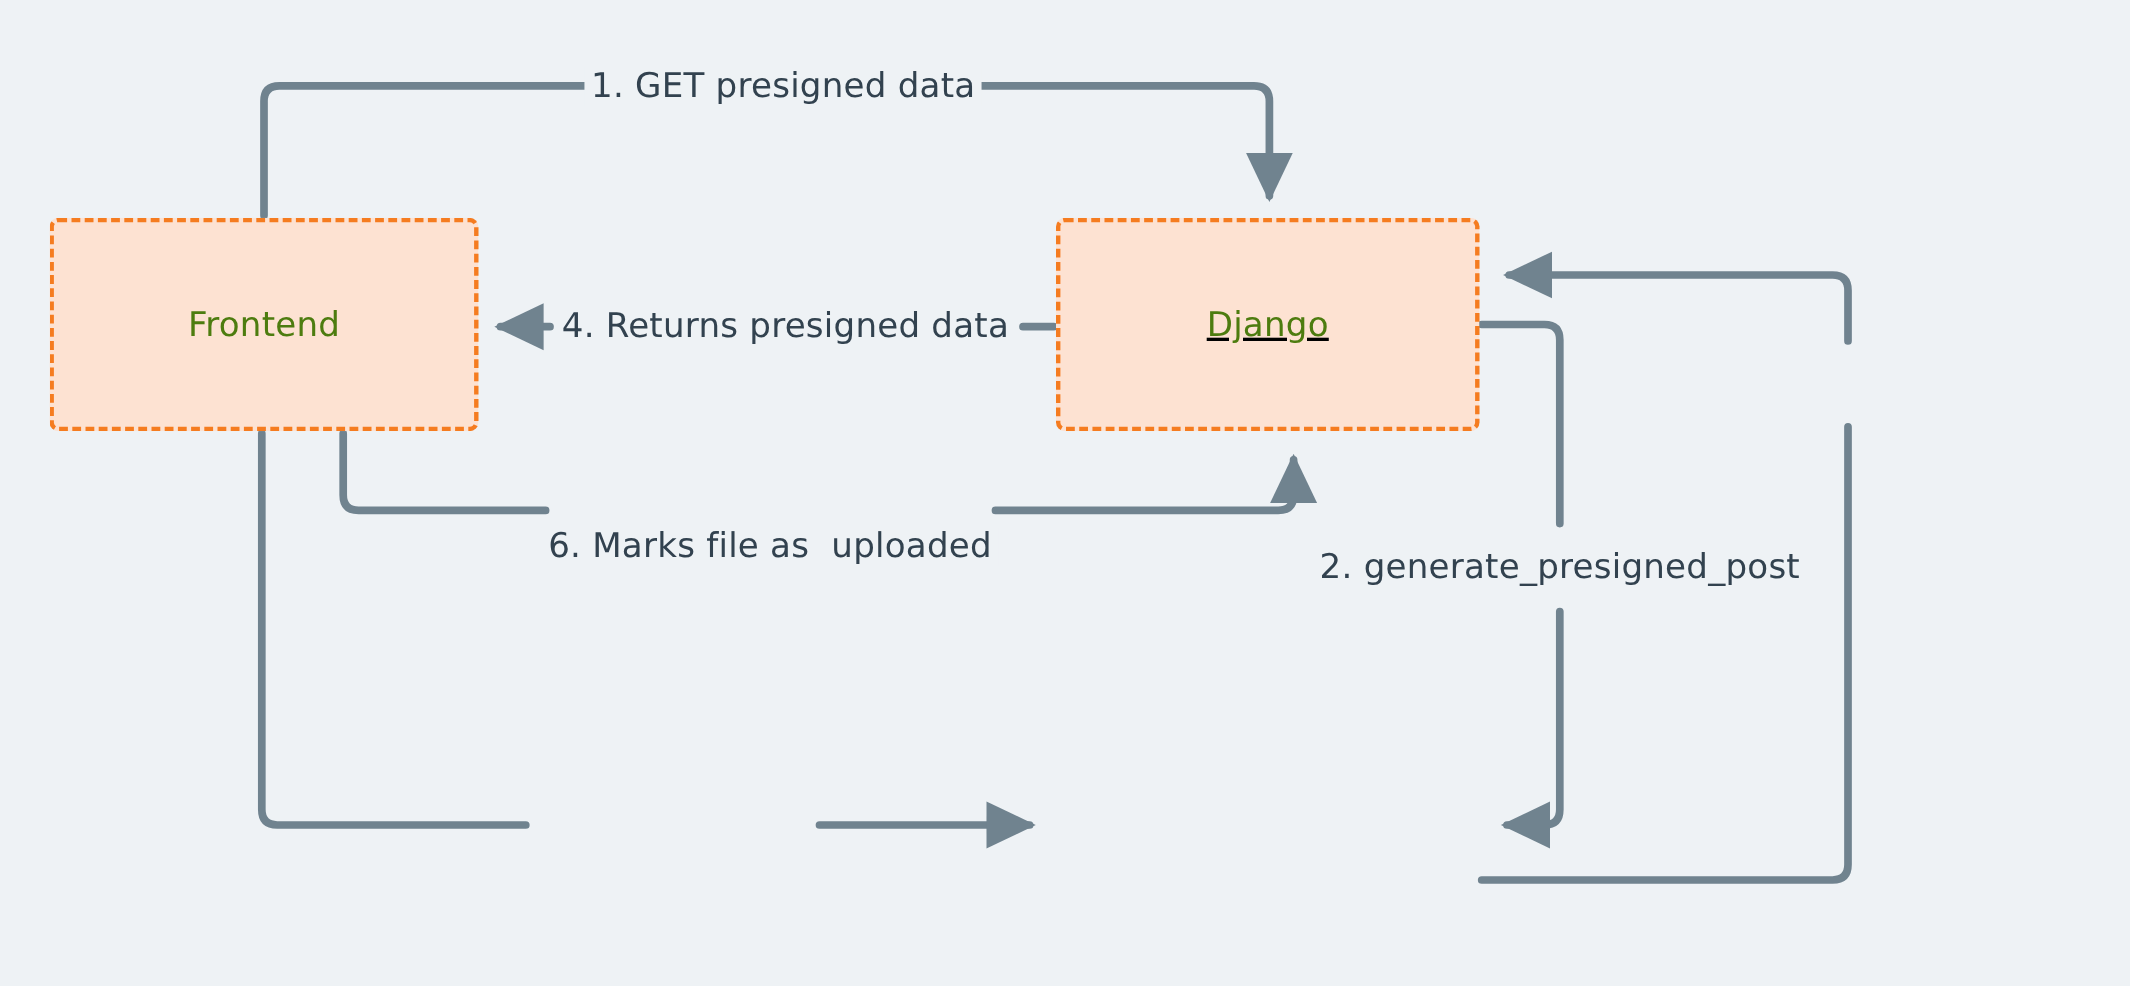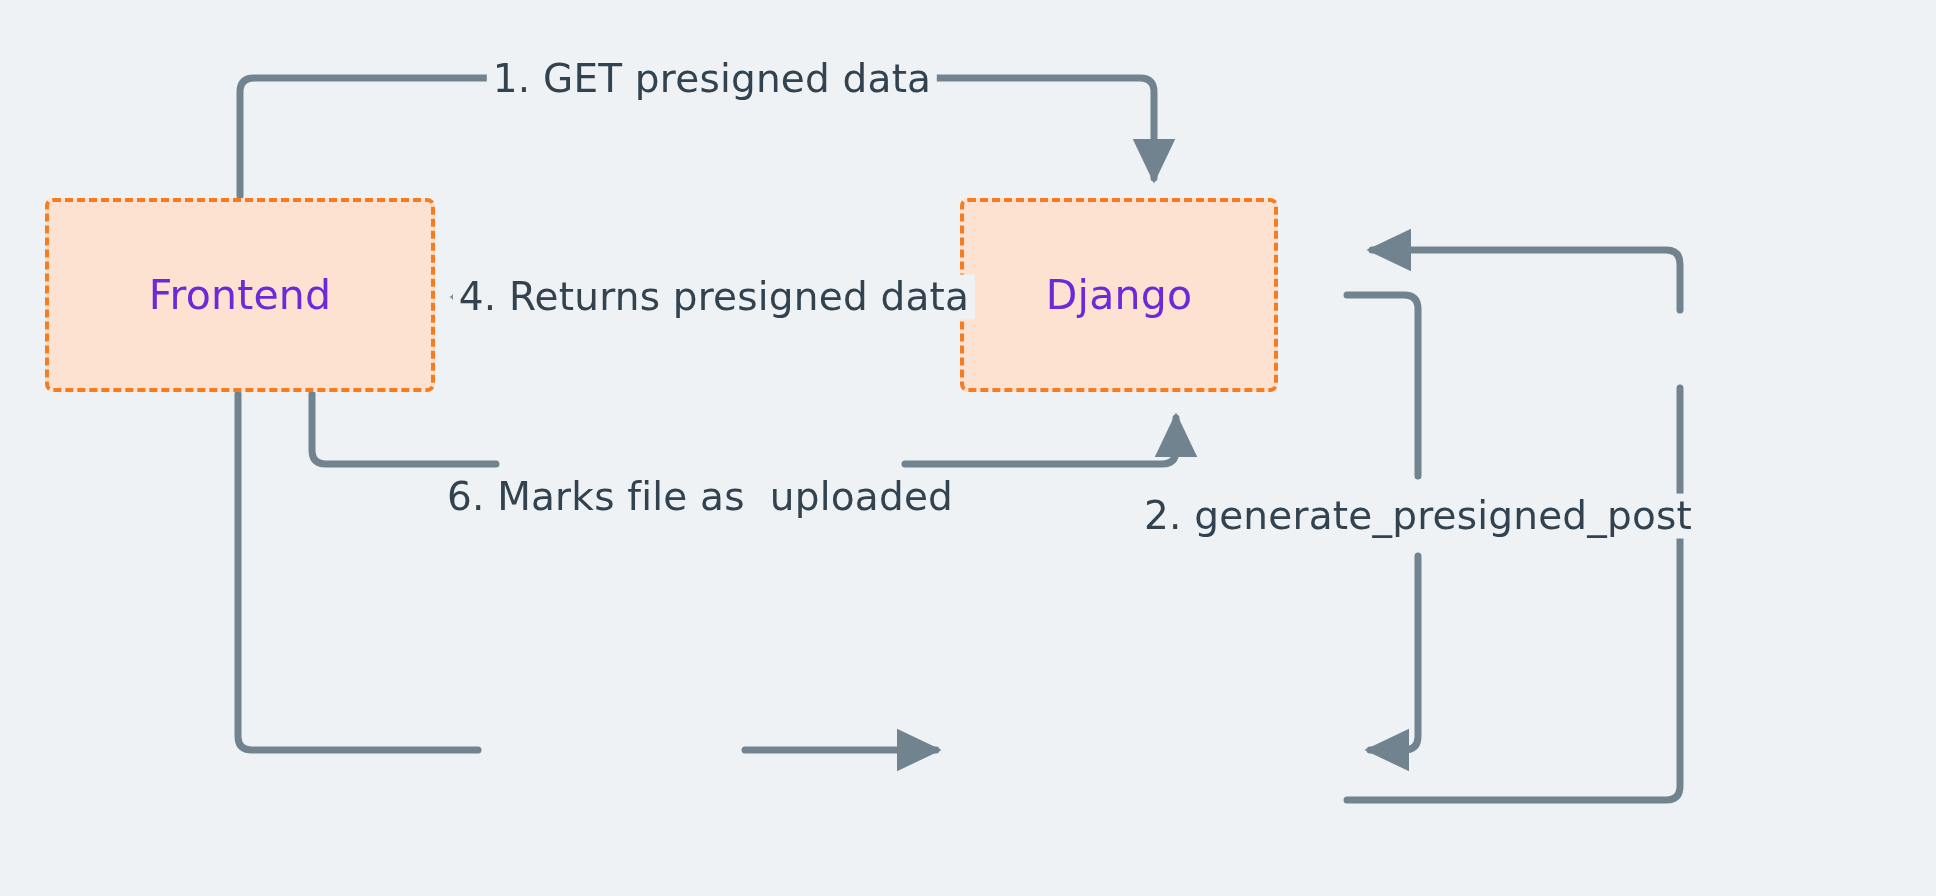--- a/index.html
+++ b/index.html
@@ -27,29 +27,29 @@
     position: absolute;
     box-sizing: border-box;
     background: #fde2d2;
     border: 4px dashed #f57c20;
     border-radius: 8px;
     display: flex;
     align-items: center;
     justify-content: center;
   }
   .node-label {
-    font-size: 41px;
-    color: #6d28d9;
+    font-size: 31px;
+    color: #4d7c0f;
     letter-spacing: 0.2px;
     font-family: "DejaVu Sans", "Liberation Sans", sans-serif;
     white-space: pre;
   }
   .edge-label {
     position: absolute;
-    font-size: 39px;
+    font-size: 31px;
     color: #32424f;
     letter-spacing: 0.2px;
     white-space: pre;
     background: #eef2f5;
     padding: 0 6px;
     line-height: 1.15;
     transform: translate(-50%, -50%);
     font-family: "DejaVu Sans", "Liberation Sans", sans-serif;
   }
 </style>
@@ -84,21 +84,21 @@
 
       <path d="M 238,394 L 238,736 Q 238,750 252,750 L 478,750"></path>
       <path d="M 745,750 L 936,750" marker-end="url(#arrowhead)"></path>
     </g>
   </svg>
 
   <div class="node" style="left:45px; top:198px; width:390px; height:194px;">
     <span class="node-label">Frontend</span>
   </div>
 
-  <div class="node" style="left:960px; top:198px; width:318px; height:194px;">
+  <div class="node" style="left:960px; top:198px; width:385px; height:194px;text-decoration:underline;">
     <span class="node-label">Django</span>
   </div>
 
 
   <div class="edge-label" style="left:712px; top:79px;">1. GET presigned data</div>
 
   <div class="edge-label" style="left:1418px; top:516px;text-align:right;">2. generate_presigned_post</div>
 
 
   <div class="edge-label" style="left:714px; top:297px;">4. Returns presigned data</div>

